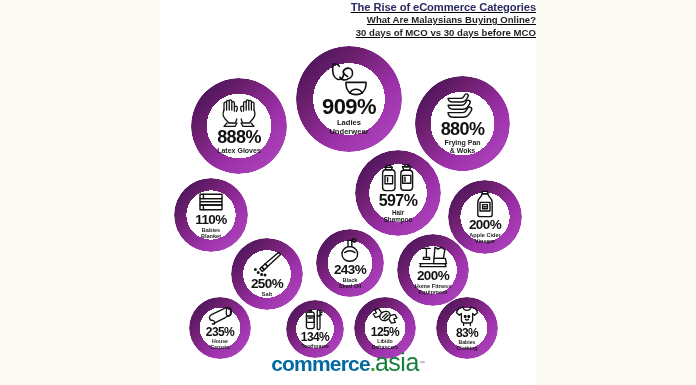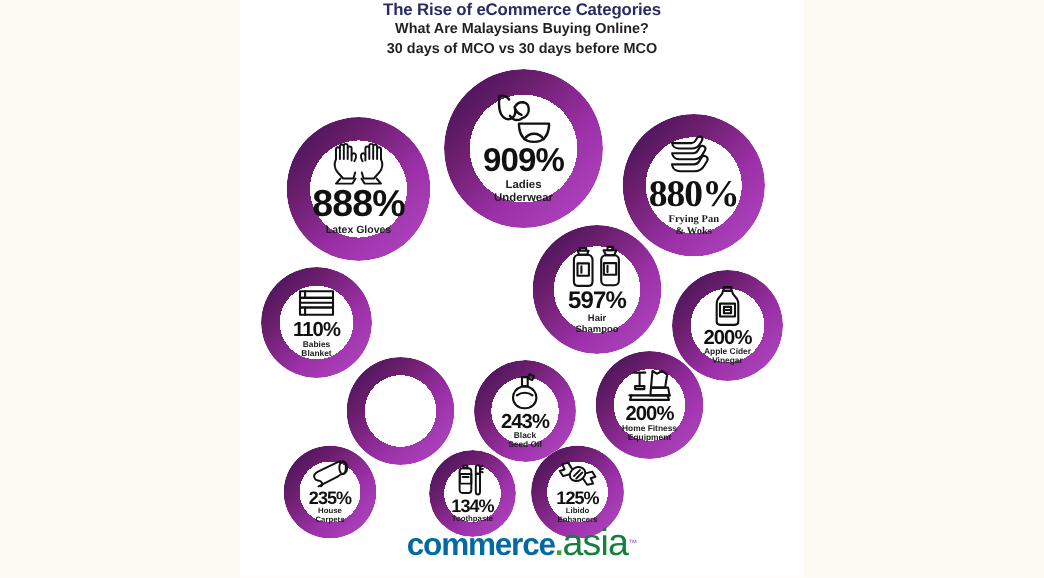--- a/index.html
+++ b/index.html
@@ -20,21 +20,22 @@
     width: 376px; height: 385px;
     background: #ffffff;
     overflow: hidden;
   }
 
   
   #header {
     position: absolute;
     left: 0; top: 1px;
     width: 376px;
-    text-align: center;
+    text-align: right;
+    text-decoration: underline;
   }
   #title {
     font-size: 11.2px;
     font-weight: bold;
     color: #2b2b63;
     letter-spacing: -0.1px;
     line-height: 13px;
     white-space: nowrap;
   }
   #sub1, #sub2 {
@@ -89,21 +90,21 @@
     color: #1c1c1c;
     font-weight: bold;
     line-height: 1.08;
     margin-top: 1px;
     white-space: pre-line;
   }
 
   
   .s-xl .pct { font-size: 22px; }
   .s-xl .lbl { font-size: 7.6px; }
-  .s-lg .pct { font-size: 25px; }
+  .s-lg .pct { font-size: 18px; }
   .s-lg .lbl { font-size: 7px; }
   .s-md .pct { font-size: 16px; }
   .s-md .lbl { font-size: 6.3px; }
   .s-sm .pct { font-size: 13.5px; }
   .s-sm .lbl { font-size: 5.6px; }
   .s-xs .pct { font-size: 12px; }
   .s-xs .lbl { font-size: 5.2px; }
 
   
   #logo {
@@ -173,21 +174,21 @@
             <path d="M24.6 9.4c-.4-1.6-2.6-1.6-2.9 0-.4 2 1 4 1 4"></path>
             <path d="M35 12c1.4 3.2 1 6.6-1.2 9l-3.6 4h-6.8l-1.2-4"></path>
             <path d="M32 25l3 3.4H24l-2-3.4"></path>
           </svg>
         </span>
         <span class="pct">888%</span>
         <span class="lbl">Latex Gloves</span>
       </div>
     </div>
 
-    <div class="bubble s-lg" style="left:255px; top:76px; width:95px; height:95px;font-family:Liberation Serif, serif;">
+    <div class="bubble s-lg" style="left:255px; top:76px; width:95px; height:95px;">
       <div class="ring"></div>
       <div class="inner">
         <span class="ico">
           <svg width="40" height="28" viewBox="0 0 40 28" fill="none" stroke="#111" stroke-width="1.4" stroke-linejoin="round" stroke-linecap="round">
             <path d="M6 6.4h11.8c1.2 0 2.2-.6 2.8-1.6l1.2-2c.5-.9 1.6-1.2 2.5-.7.9.5 1.2 1.6.7 2.5l-1.4 2.4c-1.1 1.9-3.2 3-5.4 3H9.6C7.3 10 5.4 8.5 5 6.4z"></path>
             <path d="M6 13.2h13.2c1.3 0 2.4-.7 3-1.8l1.3-2.2c.5-1 1.8-1.3 2.7-.7 1 .5 1.3 1.7.8 2.7l-1.6 2.7c-1.2 2.1-3.5 3.3-5.9 3.3H10c-2.5 0-4.6-1.6-4.9-4z"></path>
             <path d="M5 20.6h14.6c1.5 0 2.8-.8 3.5-2l1.5-2.5c.6-1 1.9-1.4 3-.8 1 .6 1.4 1.9.8 3l-1.8 3c-1.4 2.4-4 3.9-6.8 3.9h-9.4c-2.8 0-5.1-1.8-5.4-4.6z"></path>
           </svg>
         </span>
         <span class="pct">880%</span>
@@ -249,23 +250,38 @@
           </svg>
         </span>
         <span class="pct">200%</span>
         <span class="lbl">Apple Cider
 Vinegar</span>
       </div>
     </div>
 
     <div class="bubble s-sm" style="left:71px; top:238px; width:72px; height:72px;">
       <div class="ring"></div>
-    </div>
-
-    <div class="bubble s-sm" style="left:156px; top:240px; width:68px; height:68px;justify-content:center;">
+      <div class="inner">
+        <span class="ico">
+          <svg width="30" height="26" viewBox="0 0 30 26" fill="none" stroke="#111" stroke-width="1.4" stroke-linejoin="round" stroke-linecap="round">
+            <path d="M26.6 1.4l2 2.2-13 11.8-2.4-2.6z"></path>
+            <path d="M13.2 12.8l-3.4 3.2 2.6 2.8 3.2-3.4z"></path>
+            <path d="M9.8 16l-2 1.8 2.6 2.8 1.8-1.8z"></path>
+            <circle cx="6.2" cy="21.6" r=".8" fill="#111"></circle>
+            <circle cx="9.6" cy="23.4" r=".8" fill="#111"></circle>
+            <circle cx="3.4" cy="18.6" r=".8" fill="#111"></circle>
+            <circle cx="13" cy="24" r=".8" fill="#111"></circle>
+          </svg>
+        </span>
+        <span class="pct">250%</span>
+        <span class="lbl">Salt</span>
+      </div>
+    </div>
+
+    <div class="bubble s-sm" style="left:156px; top:229px; width:68px; height:68px;justify-content:center;">
       <div class="ring"></div>
       <div class="inner">
         <span class="ico">
           <svg width="24" height="26" viewBox="0 0 24 26" fill="none" stroke="#111" stroke-width="1.4" stroke-linejoin="round" stroke-linecap="round">
             <path d="M15 1.4l3 1.4-1.2 2.6-3-1.4z"></path>
             <path d="M10 3.4h3.8v6.2H10z"></path>
             <path d="M10 9.6c-3.4 1.2-6 4-6 7.6 0 4 3.2 7 7.8 7s7.8-3 7.8-7c0-3.6-2.6-6.4-6-7.6z"></path>
             <path d="M6.6 15.6c1.6-1.2 3.4-1.8 5.2-1.8s3.6.6 5.2 1.8"></path>
           </svg>
         </span>
@@ -342,19 +358,37 @@
             <path d="M16.8 13.2l2.6 4 4-.8-1.6-3.6 3.2-1-2.2-3.4-4.4 1.2"></path>
             <path d="M10.6 11.4l4-4M12.2 13l4-4"></path>
           </svg>
         </span>
         <span class="pct">125%</span>
         <span class="lbl">Libido
 Enhancers</span>
       </div>
     </div>
 
+    <div class="bubble s-xs" style="left:276px; top:297px; width:62px; height:62px;">
+      <div class="ring"></div>
+      <div class="inner">
+        <span class="ico">
+          <svg width="24" height="22" viewBox="0 0 24 22" fill="none" stroke="#111" stroke-width="1.3" stroke-linejoin="round" stroke-linecap="round">
+            <path d="M8 2.2c-1.8.4-3.6 1-5 2L1.4 7.6l3 2.6 2-1.8v6.4c0 1.8 1.4 3.2 3.2 3.2h4.8c1.8 0 3.2-1.4 3.2-3.2V8.4l2 1.8 3-2.6L21 4.2c-1.4-1-3.2-1.6-5-2"></path>
+            <path d="M8 2.2c.4 2 1.8 3.2 4 3.2s3.6-1.2 4-3.2"></path>
+            <path d="M8.6 18v2.4M15.4 18v2.4"></path>
+            <circle cx="10.2" cy="11.4" r=".9" fill="#111"></circle>
+            <circle cx="13.8" cy="11.4" r=".9" fill="#111"></circle>
+            <path d="M10.4 14.2c.8.8 2.4.8 3.2 0"></path>
+          </svg>
+        </span>
+        <span class="pct">83%</span>
+        <span class="lbl">Babies
+Clothing</span>
+      </div>
+    </div>
 
     <div id="logo">
       <span class="lg1">commerce</span><span class="lgdot">.</span><span class="lg2">asia</span><span class="tm">™</span>
     </div>
 
   </div>
 </div>
 
 </body></html>

